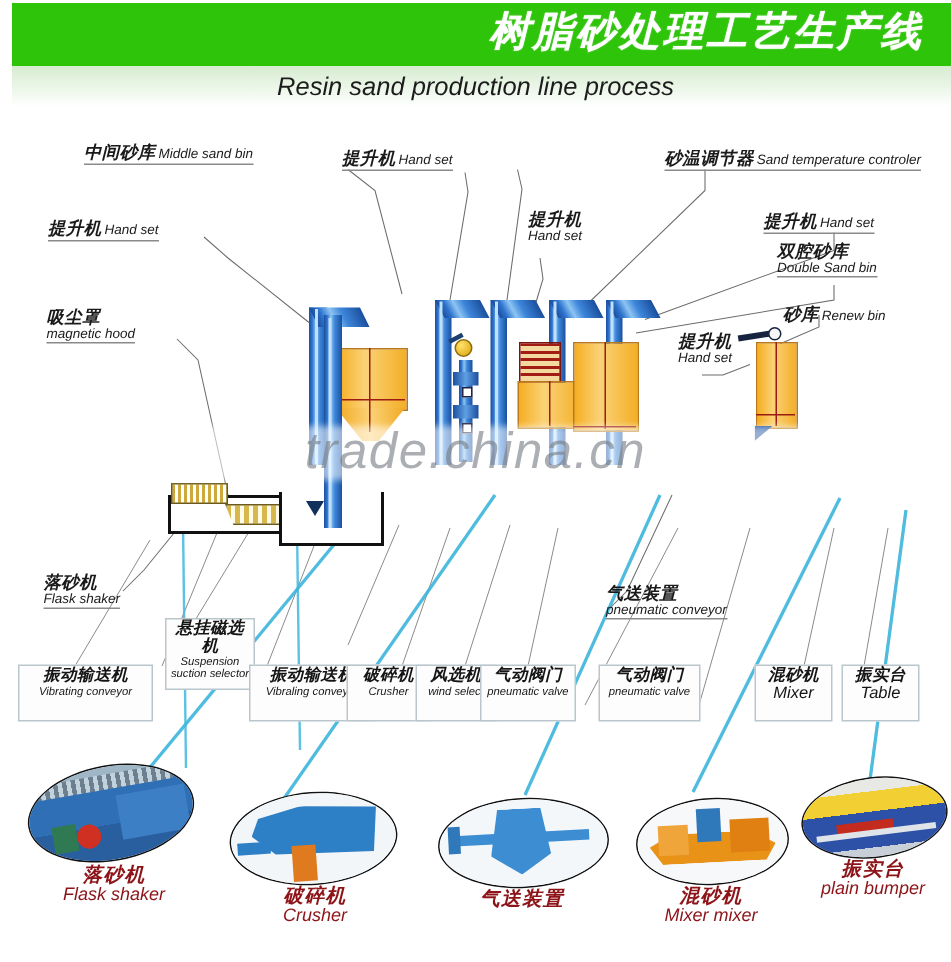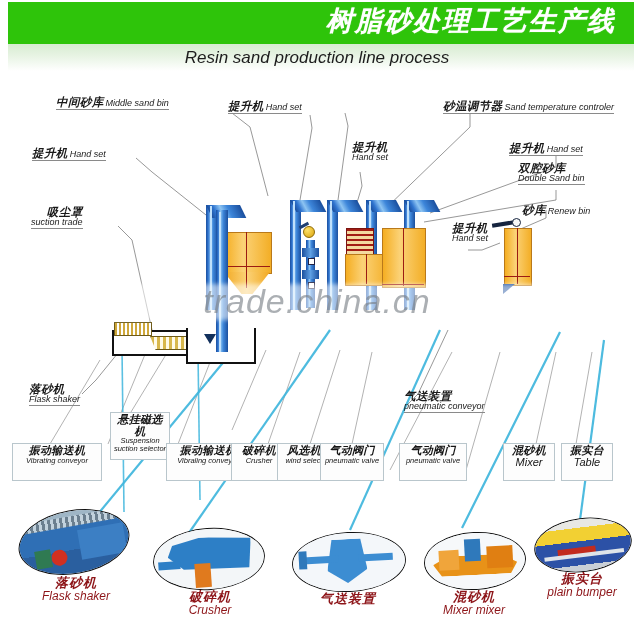--- a/index.html
+++ b/index.html
@@ -221,23 +221,23 @@
   <div class="wm">trade.china.cn</div>
 
   <div class="lbl inline ul" style="left:56px;top:92px;">
     <span class="cn">中间砂库</span><span class="en">Middle sand bin</span>
   </div>
 
   <div class="lbl inline ul" style="left:32px;top:143px;">
     <span class="cn">提升机</span><span class="en">Hand set</span>
   </div>
 
-  <div class="lbl stack ul" style="left:31px;top:206px;text-align:right;">
+  <div class="lbl stack ul" style="left:31px;top:206px;">
     <span class="cn">吸尘罩</span>
-    <span class="en">suction trade</span>
+    <span class="en">magnetic hood</span>
   </div>
 
   <div class="lbl inline ul" style="left:228px;top:96px;">
     <span class="cn">提升机</span><span class="en">Hand set</span>
   </div>
 
 
   <div class="lbl stack" style="left:352px;top:141px;">
     <span class="cn">提升机</span>
     <span class="en">Hand set</span>

